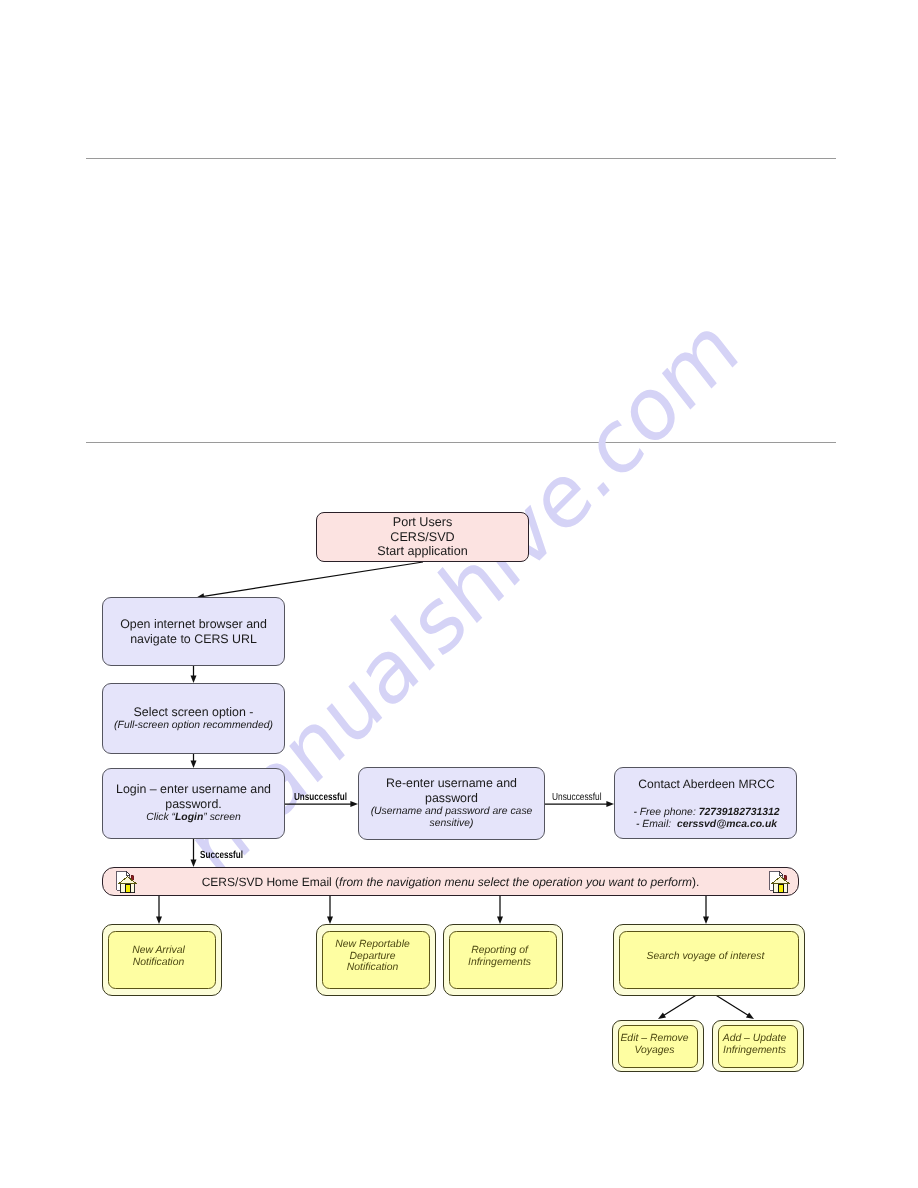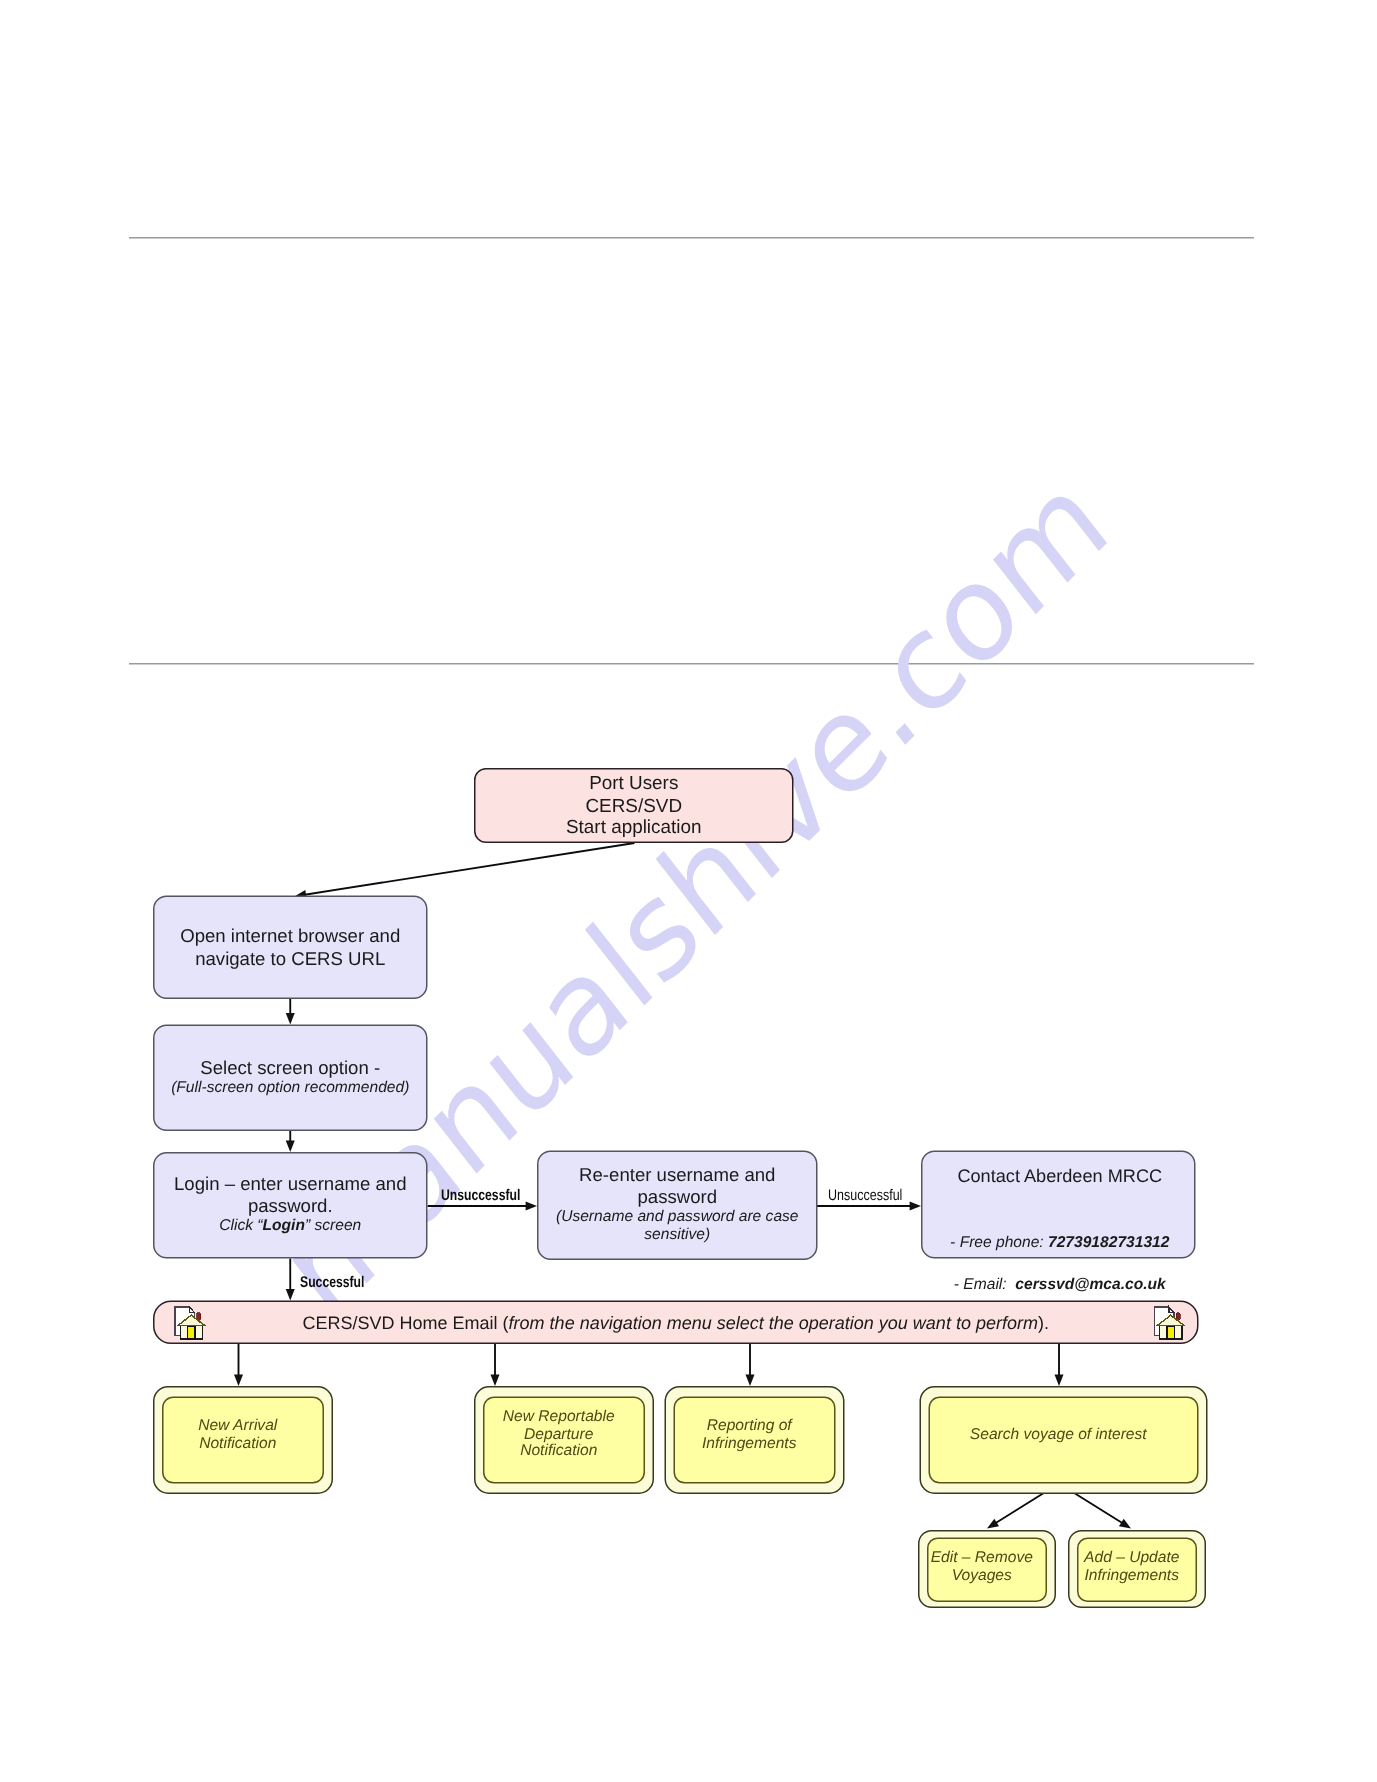--- a/index.html
+++ b/index.html
@@ -13,21 +13,21 @@
   .box{position:absolute;box-sizing:border-box;display:flex;flex-direction:column;
        align-items:center;justify-content:center;text-align:center;}
   .pinkbox{background:#fce3e1;border:1px solid #2a2028;border-radius:8px;
            font-size:12.6px;line-height:14.8px;}
   .lavbox{background:#e5e4fa;border:1px solid #55555f;border-radius:9px;
           font-size:12.4px;line-height:14.9px;}
   .it{font-style:italic;}
   .sm{font-size:10.4px;line-height:12.4px;}
   .contactbox{align-items:center;text-align:left;padding-left:2px;justify-content:flex-start;padding-top:9px;}
   .contactbox .ctitle{align-self:center;font-size:12.1px;margin-bottom:15.5px;line-height:14px;}
-  .contactbox .cline{font-size:10.4px;line-height:12.1px;margin-top:16px;}
+  .contactbox .cline{font-size:10.4px;line-height:12.1px;}
   .pinkbar{background:#fce3e1;border:1px solid #2a2028;border-radius:12px;
            font-size:12px;}
   .hometext{font-size:12px;}
   .homeicon{position:absolute;width:22px;height:24px;display:block;}
   .stack{position:absolute;}
   .sback{position:absolute;left:0;top:0;width:100%;height:100%;
          background:#fcfdd8;border:1px solid #39391e;border-radius:10px;box-sizing:border-box;}
   .sfront{position:absolute;left:6px;top:7px;right:6px;bottom:7px;
           background:#fefea2;border:1px solid #5a5417;border-radius:7.5px;box-sizing:border-box;
           display:flex;flex-direction:column;align-items:center;justify-content:center;

